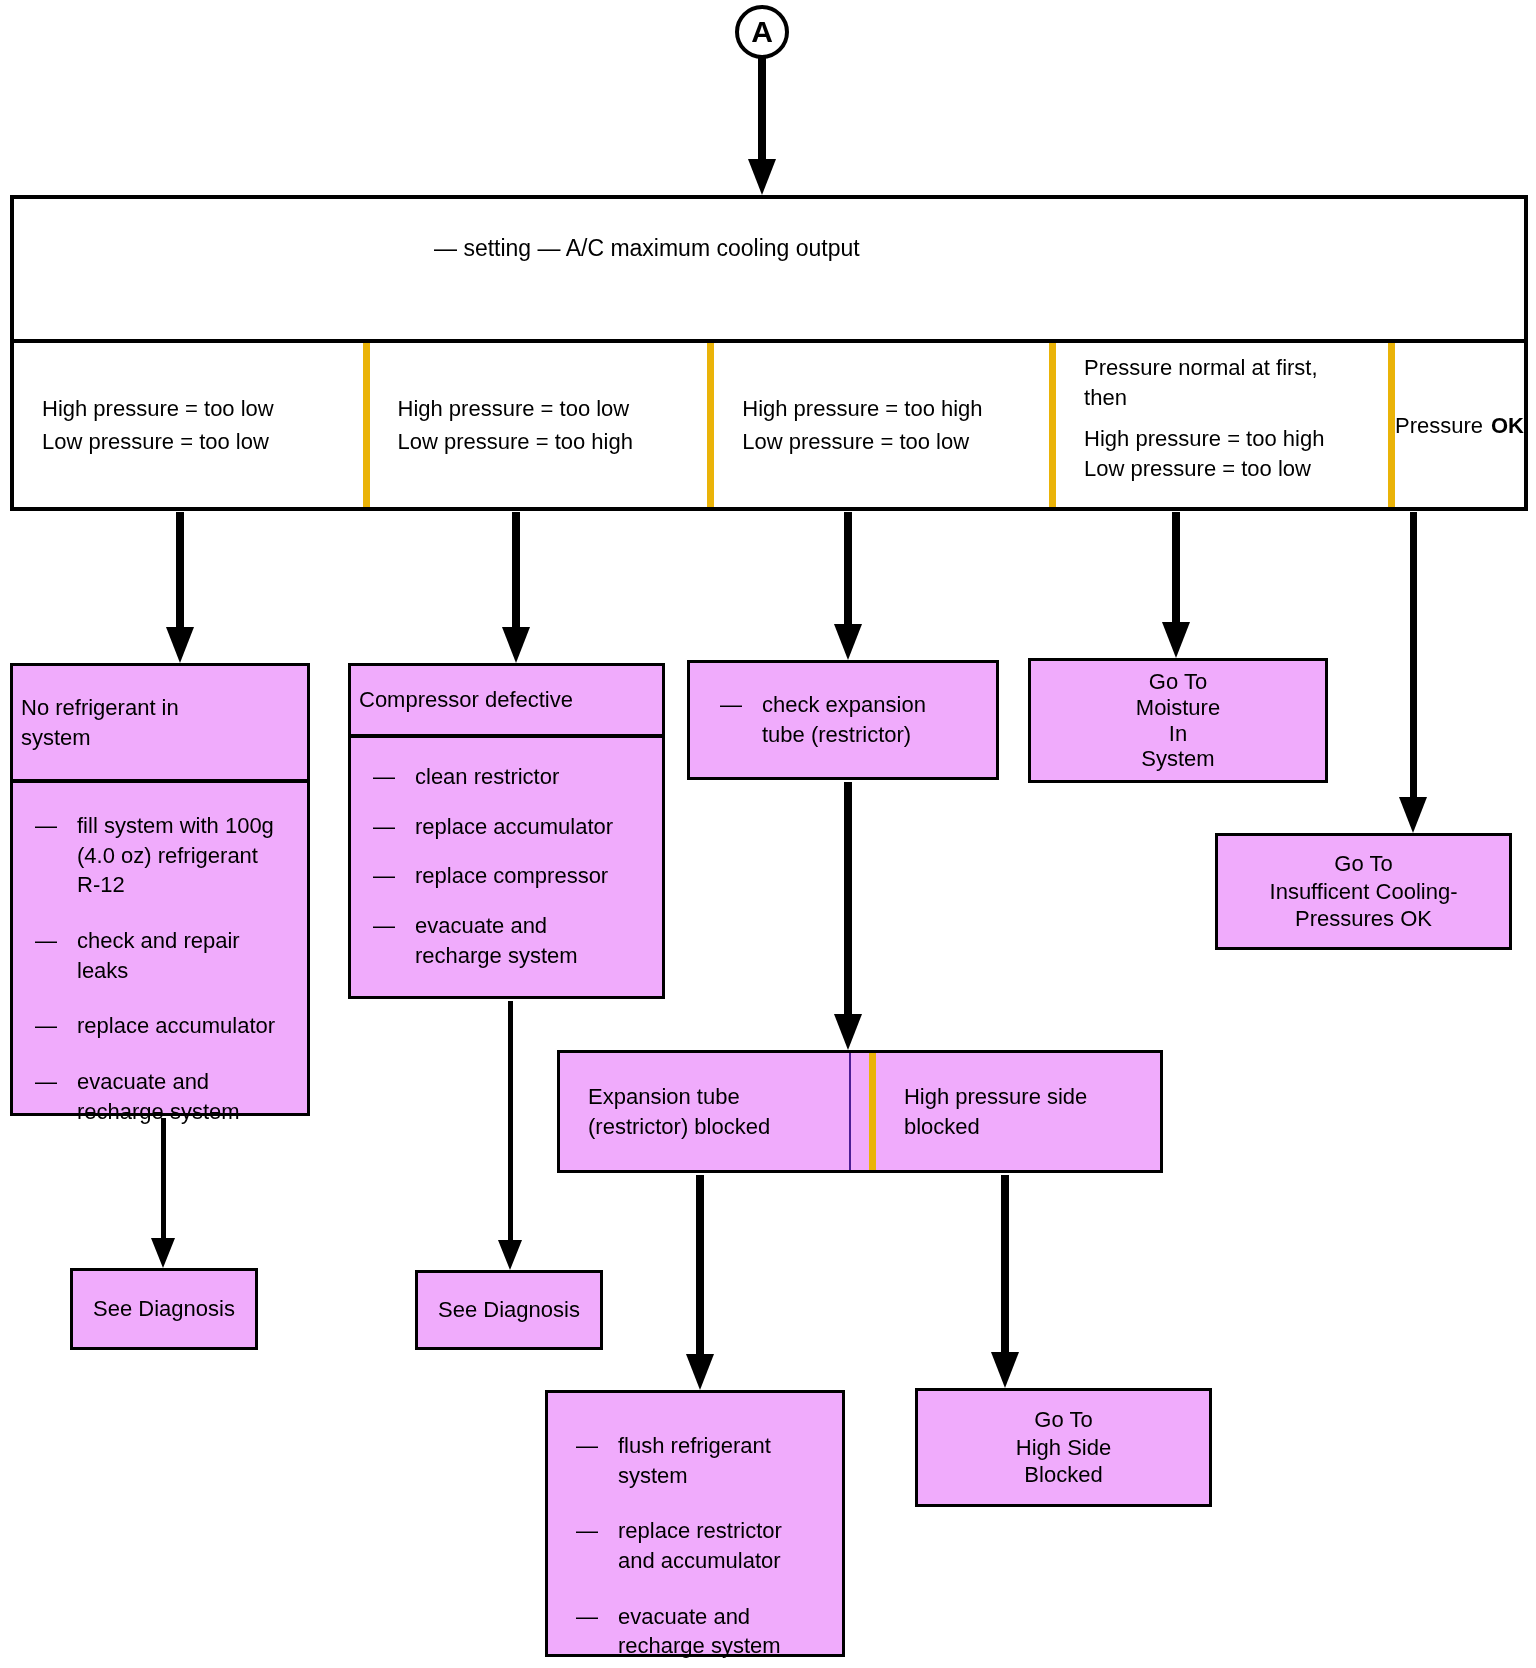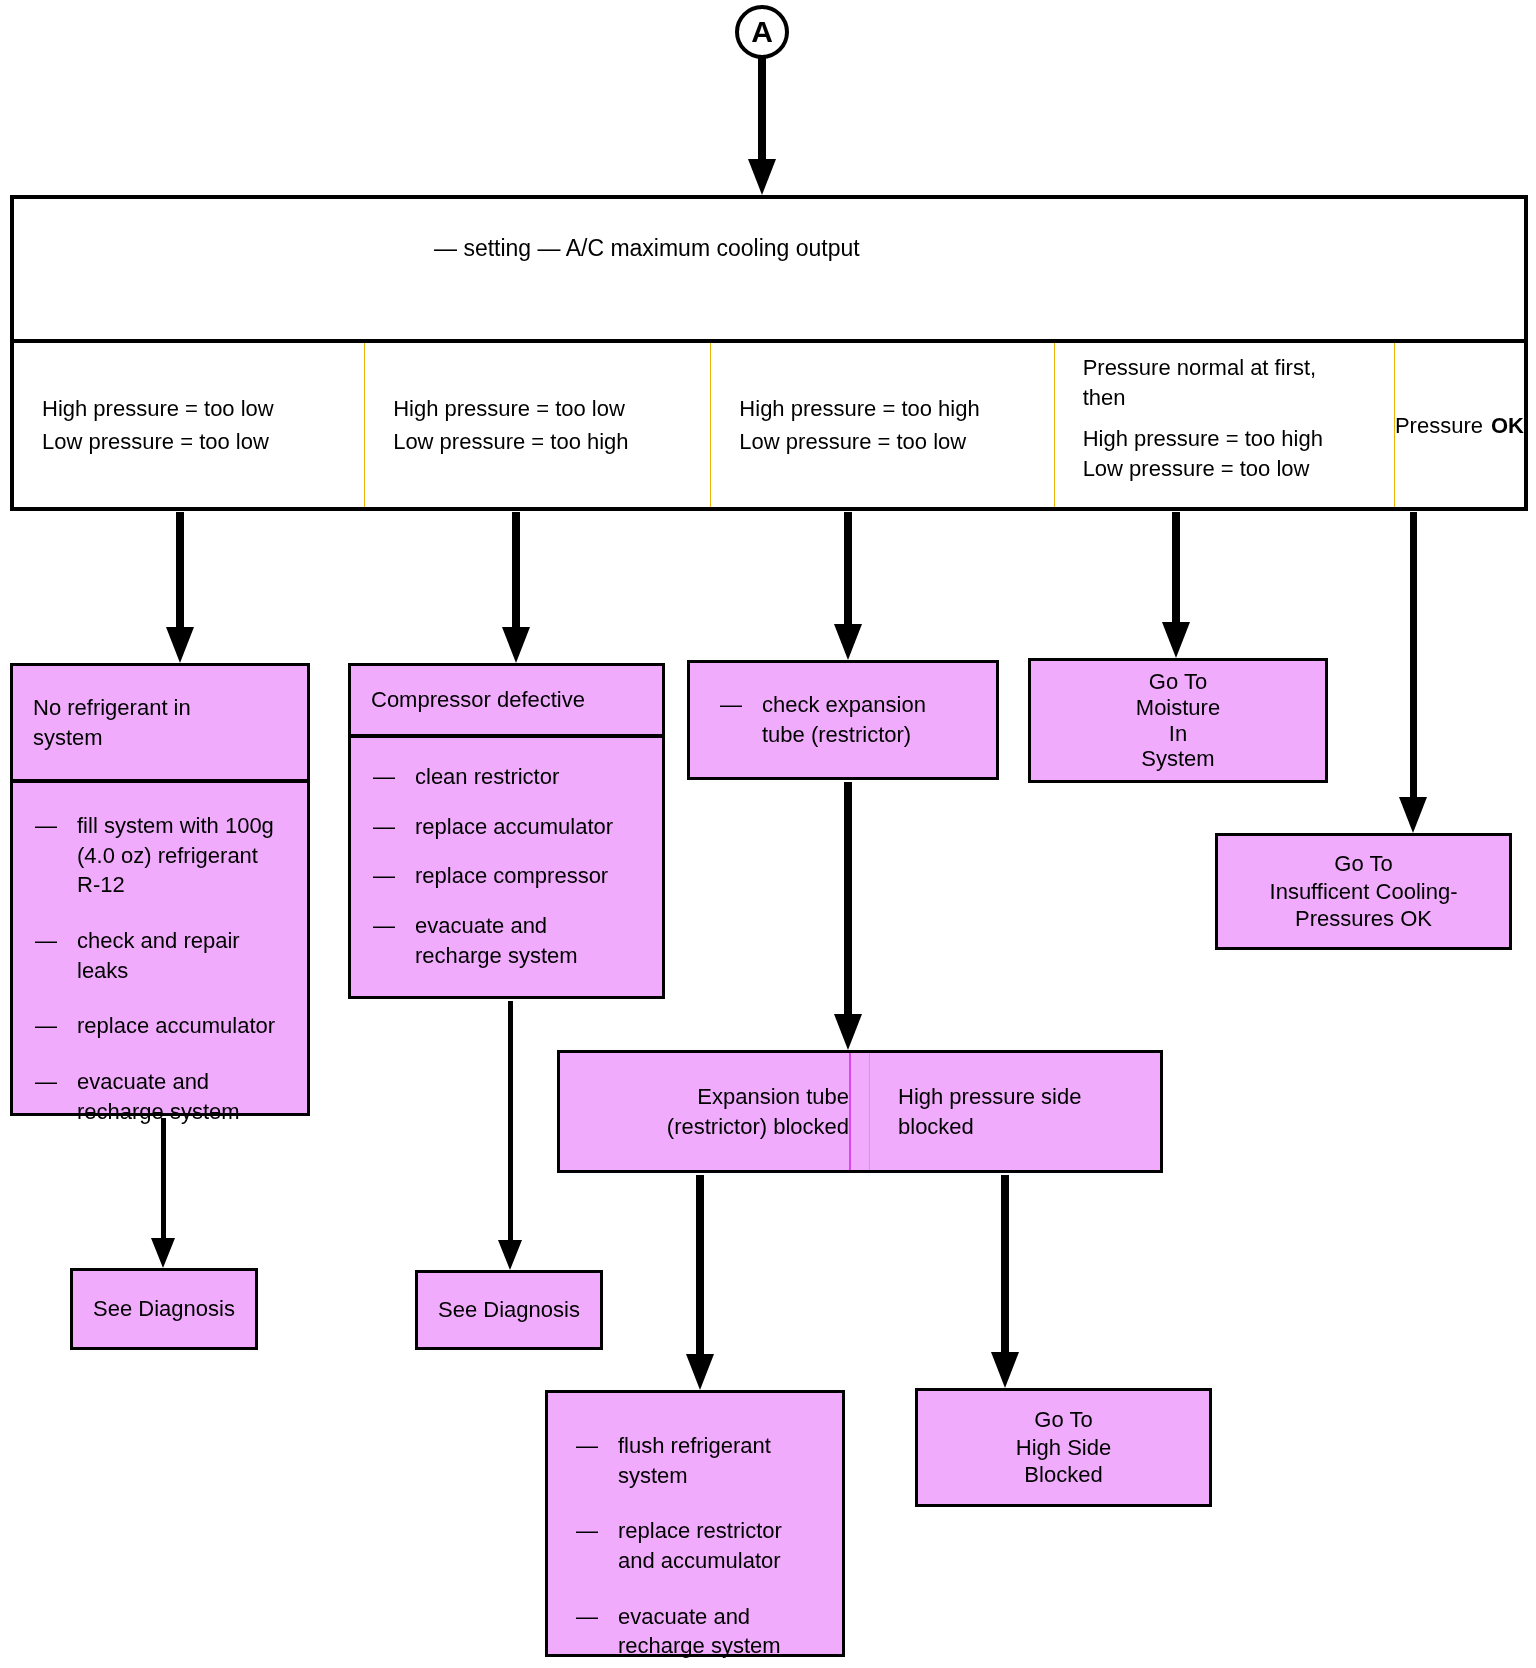--- a/index.html
+++ b/index.html
@@ -16,22 +16,22 @@
     border:4px solid #000;border-radius:50%;
     display:flex;align-items:center;justify-content:center;
     font-size:30px;font-weight:bold;
   }
   .shaft{position:absolute;background:#000;}
   .head{position:absolute;width:0;height:0;border-left:14px solid transparent;border-right:14px solid transparent;border-top:36px solid #000;}
   .head.thin{border-left:12px solid transparent;border-right:12px solid transparent;border-top:30px solid #000;}
   .hline{font-size:23px;line-height:1.0;margin-top:8px;}
   .cond-row{display:flex;}
   .cell{display:flex;flex-direction:column;justify-content:center;padding-left:28px;font-size:22px;line-height:1.5;}
-  .cell + .cell{border-left:1px solid #eab308;margin-left:18px;}
-  .box-title{border-bottom:4px solid #000;display:flex;align-items:center;padding-left:20px;font-size:22px;line-height:1.35;}
+  .cell + .cell{border-left:7px solid #eab308;margin-left:18px;}
+  .box-title{border-bottom:4px solid #000;display:flex;align-items:center;padding-left:8px;font-size:22px;line-height:1.35;}
   .items{display:flex;flex-direction:column;}
   .item{display:flex;font-size:22px;line-height:1.35;}
   .dash{flex:0 0 42px;}
   .centerbox{display:flex;align-items:center;justify-content:center;text-align:center;font-size:22px;line-height:1.25;}
 </style>
 </head>
 <body>
 
 <div class="canvas">
 
@@ -156,21 +156,21 @@
   <div class="shaft" style="left:844px;top:782px;width:8px;height:232px;"></div>
   <div class="head" style="left:834px;top:1014px;"></div>
 
   <div class="shaft" style="left:161px;top:1118px;width:5px;height:120px;"></div>
   <div class="head thin" style="left:151px;top:1238px;"></div>
 
   <div class="shaft" style="left:508px;top:1001px;width:5px;height:239px;"></div>
   <div class="head thin" style="left:498px;top:1240px;"></div>
 
   <div class="box" style="left:557px;top:1050px;width:606px;height:123px;display:flex;">
-    <div class="cell t" style="width:50%;border-right:2px solid #d946ef;line-height:1.35;text-align:right;">Expansion tube
+    <div class="cell t" style="width:50%;border-right:2px solid #4c1d95;line-height:1.35;">Expansion tube
 (restrictor) blocked</div>
     <div class="cell t" style="width:50%;line-height:1.35;">High pressure side
 blocked</div>
   </div>
 
   <div class="box centerbox" style="left:70px;top:1268px;width:188px;height:82px;">See Diagnosis</div>
   <div class="box centerbox" style="left:415px;top:1270px;width:188px;height:80px;">See Diagnosis</div>
 
   <div class="shaft" style="left:696px;top:1175px;width:8px;height:179px;"></div>
   <div class="head" style="left:686px;top:1354px;"></div>

